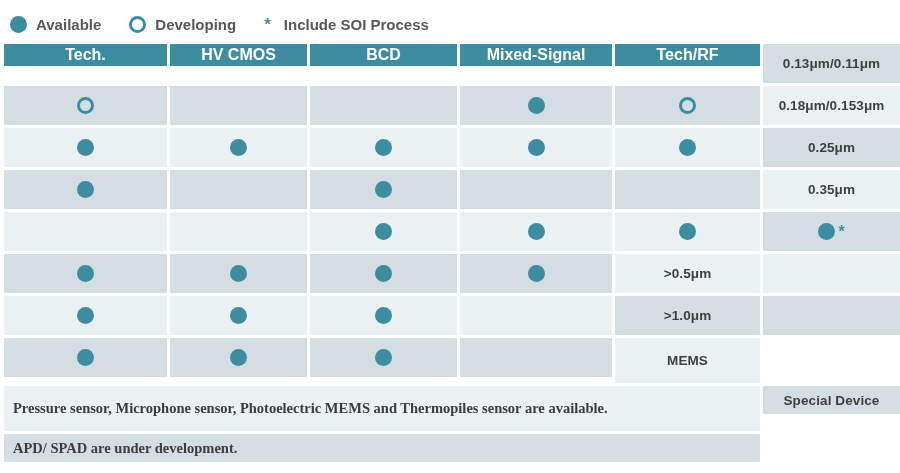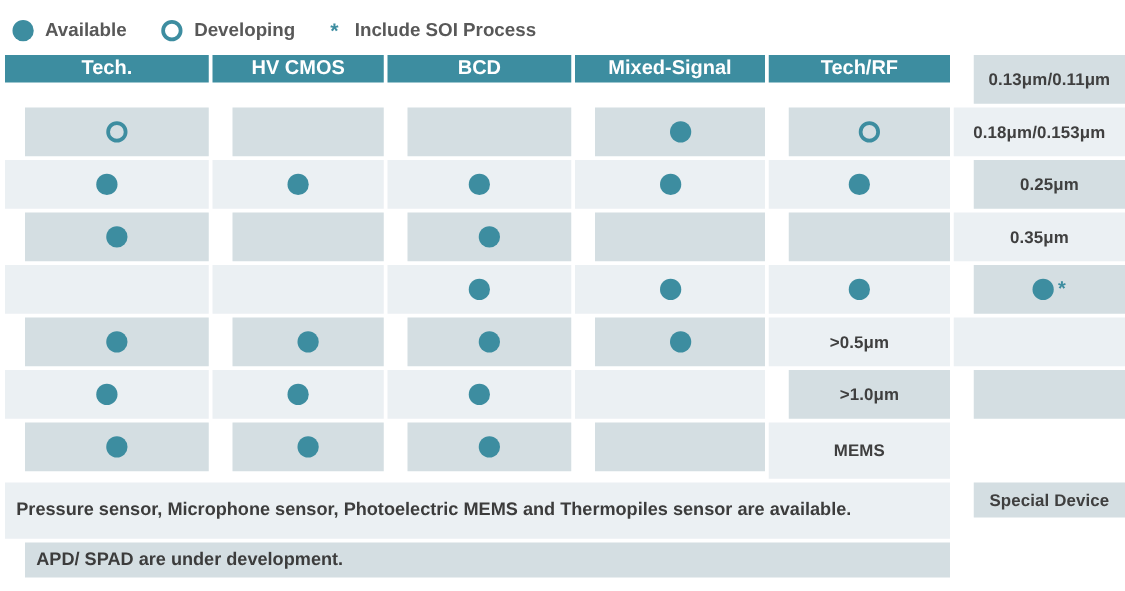--- a/index.html
+++ b/index.html
@@ -28,34 +28,34 @@
     background:#ffffff;
   }
   .cell{
     display:flex;align-items:center;justify-content:center;
     height:39px;box-sizing:border-box;
   }
   .hcell{
     background:var(--teal);color:#ffffff;
     font-size:16px;font-weight:700;height:22px;
   }
-  .dark{background:var(--rowDark);margin-left:16px;}
+  .dark{background:var(--rowDark);}
   .light{background:var(--rowLight);}
   .label{
     font-size:13.5px;font-weight:600;color:#3f3f3f;letter-spacing:.1px;
   }
   .dotwrap{gap:2px;}
   .cell-star{color:var(--teal);font-weight:700;font-size:16px;line-height:1;margin-left:1px;}
   .textcell{
     justify-content:flex-start;align-items:center;
     grid-column:span 5;
     padding-left:9px;padding-right:8px;
     font-size:14.5px;font-weight:600;color:#3c3c3c;
   }
-  .textcell .lines{line-height:1.4;}
+  .textcell .lines{line-height:1.4;font-family:Liberation Serif, serif;}
   .tall{height:45px;}
   .short{height:28px;}
 </style>
 </head>
 <body>
 
 <div class="page">
 
   <div class="legend">
     <span class="legend-item">

